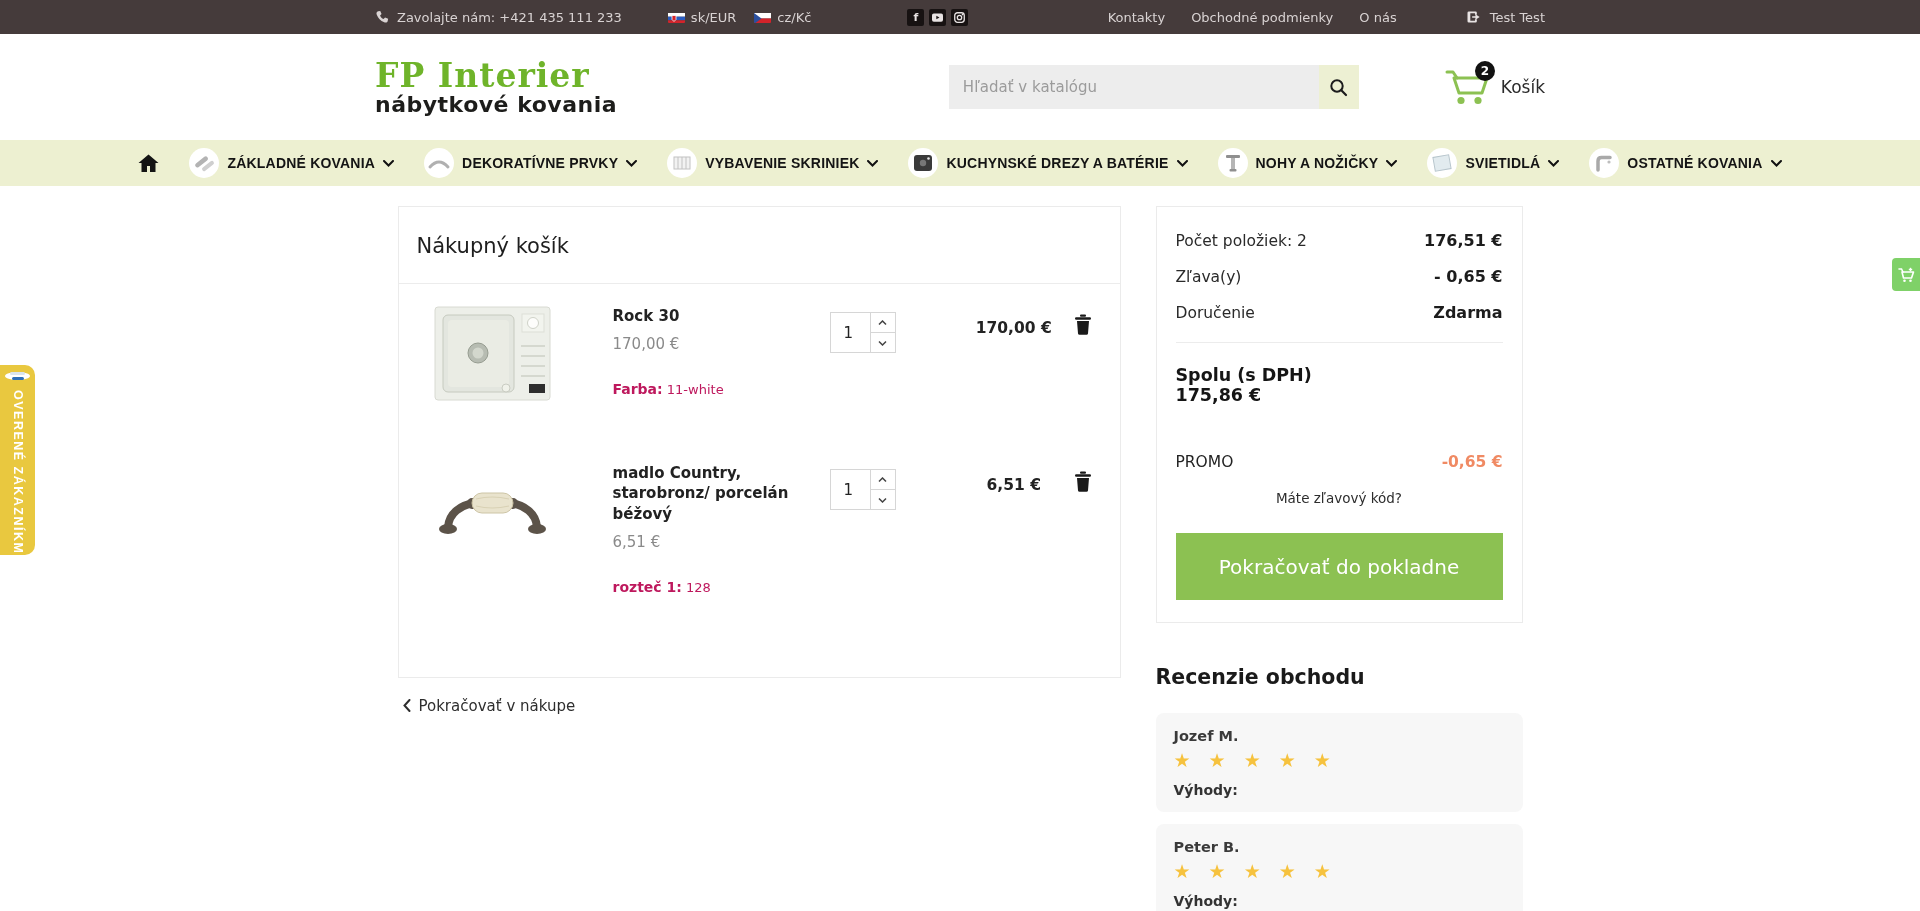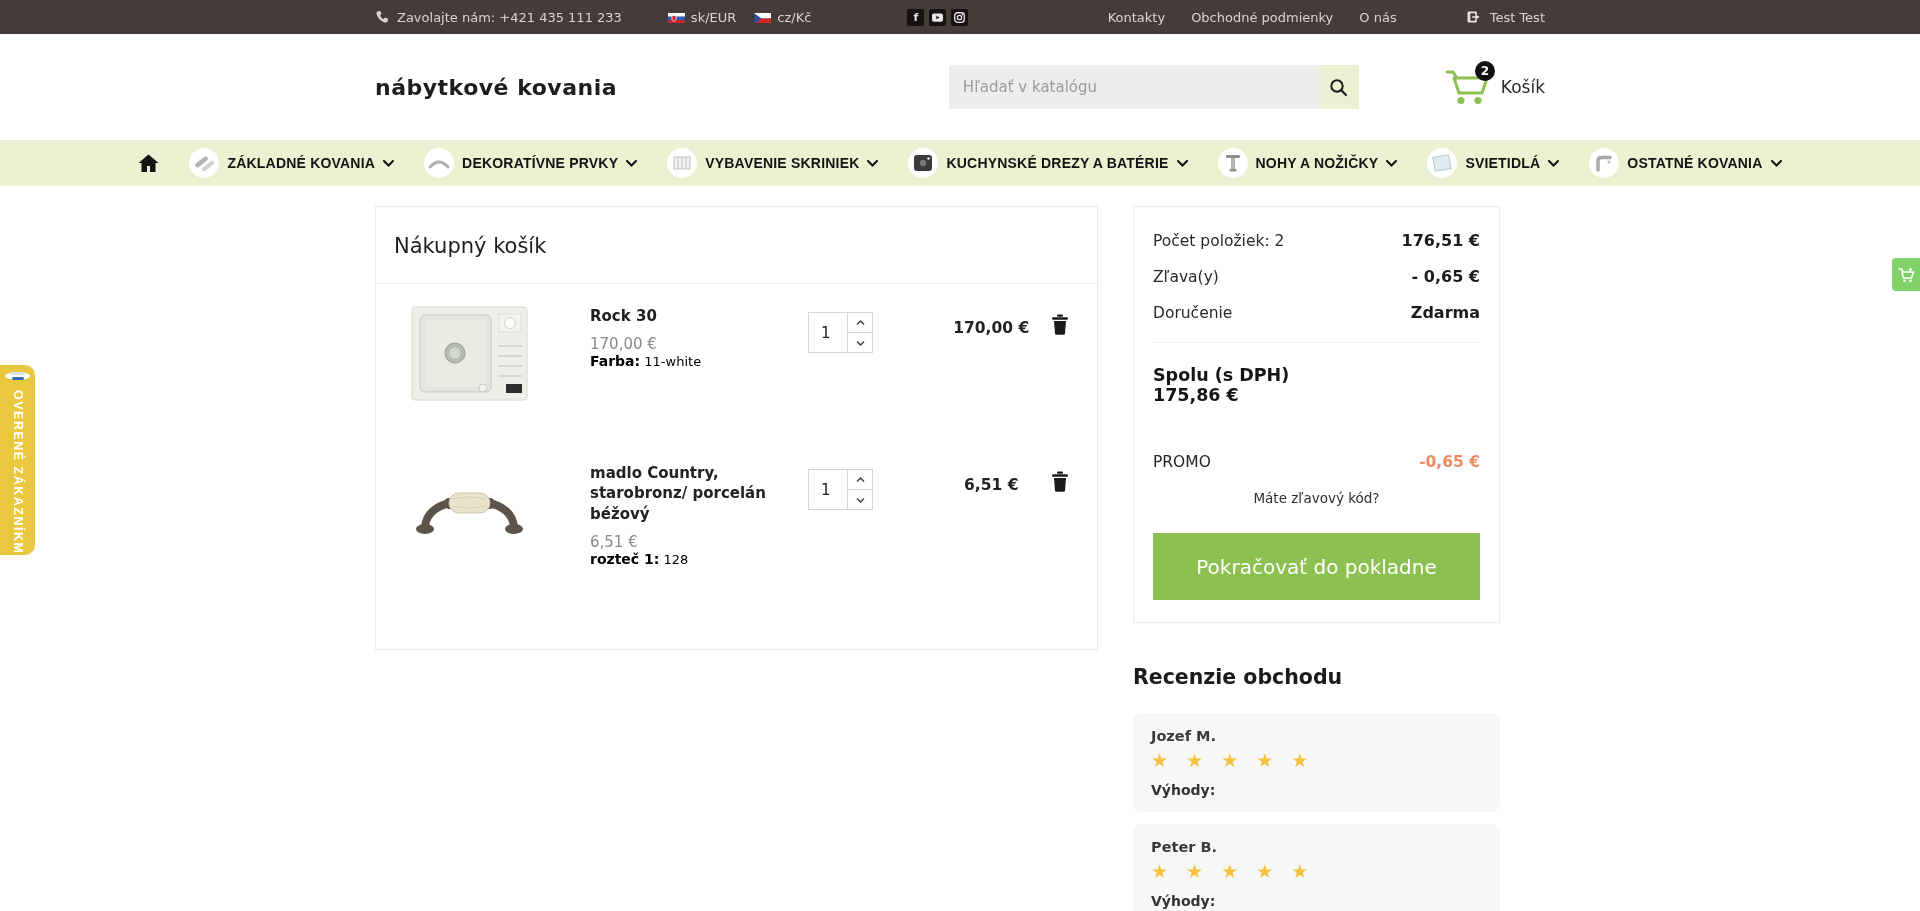--- a/index.html
+++ b/index.html
@@ -3,21 +3,21 @@
 <meta charset="utf-8">
 <style>
   :root{
     --accent:#8cc152; --logo-green:#6fb42a; --nav-bg:#edf0d1; --topbar-bg:#453b3b;
     --topbar-text:#d9d3d3; --promo:#f08a63; --star:#f6c23e; --badge-yellow:#e9c83f;
     --side-tab:#7fd168; --muted:#8a8a8a; --line:#ebebeb; --text:#232323;
   }
   *{margin:0;padding:0;box-sizing:border-box;}
   html,body{width:1920px;height:911px;overflow:hidden;background:#fff;
     font-family:"DejaVu Sans","Liberation Sans",sans-serif;color:var(--text);}
-  .container{width:1170px;margin:0 auto;}
+  .container{width:1170px;margin:0 auto;justify-content:center;}
 
   
   .topbar{height:34px;background:var(--topbar-bg);}
   .topbar .container{height:34px;display:flex;align-items:center;font-size:13px;color:var(--topbar-text);}
   .tb-phone{display:flex;align-items:center;gap:8px;}
   .tb-flag{display:inline-block;width:17px;height:11px;position:relative;overflow:hidden;border-radius:1px;}
   .tb-lang{display:flex;align-items:center;gap:6px;margin-left:46px;cursor:pointer;}
   .tb-lang.cz{margin-left:18px;}
   .tb-social{display:flex;gap:5px;margin-left:96px;}
   .tb-social .sq{width:17px;height:17px;background:#171212;border-radius:2px;display:flex;align-items:center;justify-content:center;color:#e8e3e3;font-size:11px;font-weight:bold;cursor:pointer;}
@@ -51,21 +51,21 @@
   
   .main{margin-top:20px;display:flex;gap:35px;align-items:flex-start;}
   .cart-card{width:723px;background:#fff;border:1px solid var(--line);}
   .cart-title{font-size:21px;color:#1e1e1e;padding:27px 18px 25px;}
   .cart-sep{border-top:1px solid #ececec;}
   .item-row{display:flex;align-items:flex-start;padding:22px 28px 22px 35px;}
   .item-img{width:117px;cursor:pointer;}
   .item-info{margin-left:62px;width:237px;}
   .item-name{font-size:15px;font-weight:bold;color:#222;line-height:1.35;cursor:pointer;}
   .item-price{font-size:15px;color:var(--muted);margin-top:9px;}
-  .item-attr{font-size:13px;margin-top:0;color:#000000;}
+  .item-attr{font-size:13px;margin-top:28px;color:#be185d;}
   .item-attr b{font-size:14px;}
   .qty{width:71px;height:41px;border:1px solid #d6d6d6;display:flex;background:#fff;margin-top:6px;}
   .qty .val{flex:1;display:flex;align-items:center;padding-left:12px;font-size:15px;color:#222;}
   .qty .btns{width:25px;border-left:1px solid #d6d6d6;display:flex;flex-direction:column;}
   .qty .btns div{flex:1;display:flex;align-items:center;justify-content:center;cursor:pointer;background:#fff;}
   .qty .btns div:first-child{border-bottom:1px solid #d6d6d6;}
   .item-total{width:130px;margin-left:58px;font-size:15.5px;font-weight:bold;margin-top:13px;text-align:center;}
   .item-trash{margin-left:auto;margin-top:8px;cursor:pointer;background:none;border:0;}
   .continue{display:flex;align-items:center;gap:8px;margin:19px 0 0 5px;font-size:15px;color:#2e2e2e;cursor:pointer;}
 
@@ -156,20 +156,21 @@
           <path d="M9 4.5 L13.5 7.5 L9 10.5 V8.4 H5.5 V6.6 H9 Z" fill="#e8e3e3"></path>
         </svg>
       <span>Test Test</span>
     </div>
   </div>
 </div>
 
 <div class="header">
   <div class="container">
     <div class="logo">
+      <div class="l1">FP Interier</div>
       <div class="l2">nábytkové kovania</div>
     </div>
     <div class="search">
       <input type="text" placeholder="Hľadať v katalógu" style="">
       <button>
         <svg width="19" height="19" viewBox="0 0 19 19">
             <circle cx="8" cy="8" r="5.7" fill="none" stroke="#1c1c1c" stroke-width="2"></circle>
             <line x1="12.3" y1="12.3" x2="17" y2="17" stroke="#1c1c1c" stroke-width="2.2" stroke-linecap="round"></line>
           </svg>
       </button>
@@ -391,20 +392,26 @@
           <svg width="18" height="21" viewBox="0 0 18 21">
             <rect x="6" y="0.5" width="6" height="2.2" rx="1" fill="#1a1a1a"></rect>
             <rect x="1" y="3.2" width="16" height="2.6" rx="1.2" fill="#1a1a1a"></rect>
             <path d="M3 7 h12 l-1 12.5 a1.5 1.5 0 0 1 -1.5 1.3 h-7 A1.5 1.5 0 0 1 4 19.5 Z" fill="#1a1a1a"></path>
           </svg>
         </button>
       </div>
       <div style="height:60px;"></div>
     </div>
 
+    <div class="continue">
+      <svg width="8" height="13" viewBox="0 0 8 13">
+          <polyline points="6.5,1 1.5,6.5 6.5,12" fill="none" stroke="#2e2e2e" stroke-width="2" stroke-linecap="round"></polyline>
+        </svg>
+      <span>Pokračovať v nákupe</span>
+    </div>
   </div>
 
   <div class="rightcol">
     <div class="summary">
       <div class="sum-row">
         <span>Počet položiek: 2</span>
         <span class="v">176,51 €</span>
       </div>
       <div class="sum-row">
         <span>Zľava(y)</span>

